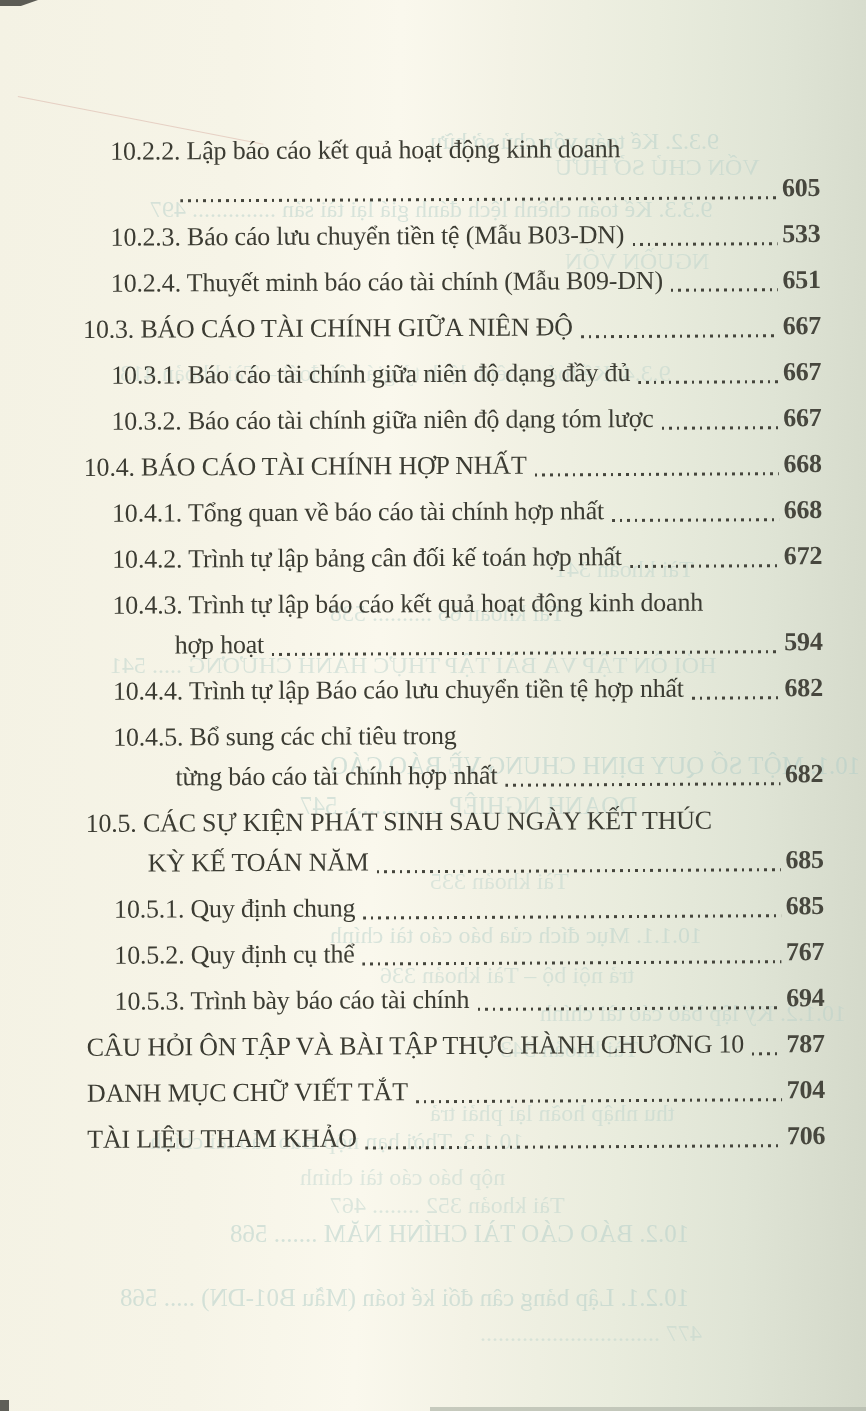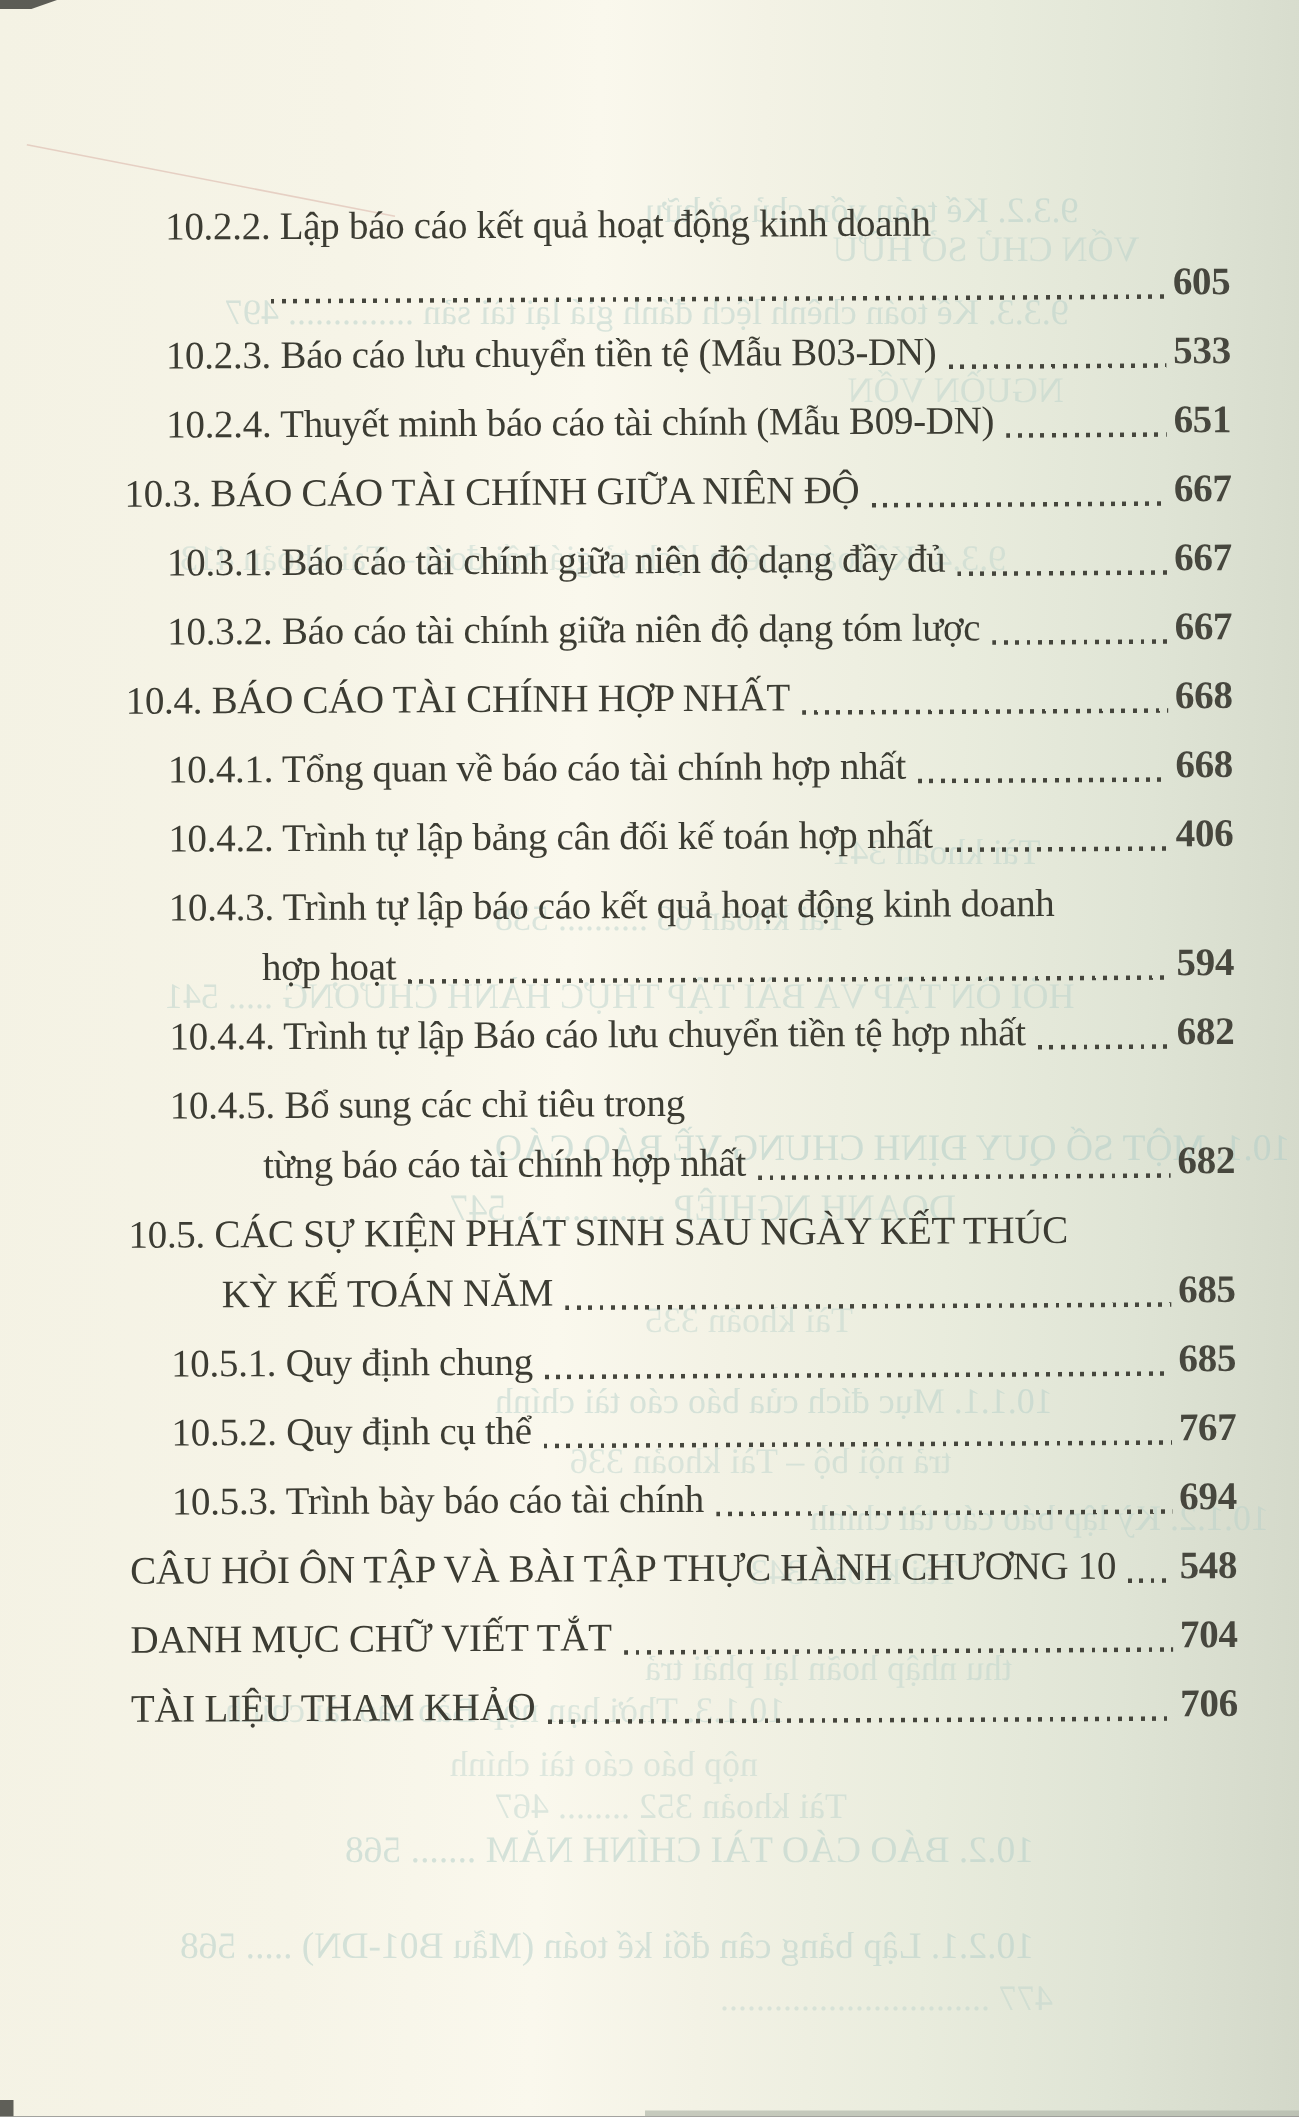--- a/index.html
+++ b/index.html
@@ -133,21 +133,21 @@
         <div class="line">
           <span class="txt">10.4.1. Tổng quan về báo cáo tài chính hợp nhất</span>
           <span class="leader"></span>
           <span class="page-num">668</span>
         </div>
       </div>
       <div class="entry level-sub">
         <div class="line">
           <span class="txt">10.4.2. Trình tự lập bảng cân đối kế toán hợp nhất</span>
           <span class="leader"></span>
-          <span class="page-num">406</span>
+          <span class="page-num">672</span>
         </div>
       </div>
       <div class="entry level-sub">
         <div class="line">
           <span class="txt">10.4.3. Trình tự lập báo cáo kết quả hoạt động kinh doanh</span>
         </div>
         <div class="line cont">
           <span class="txt">hợp hoạt</span>
           <span class="leader"></span>
           <span class="page-num">594</span>
@@ -198,21 +198,21 @@
         <div class="line">
           <span class="txt">10.5.3. Trình bày báo cáo tài chính</span>
           <span class="leader"></span>
           <span class="page-num">694</span>
         </div>
       </div>
       <div class="entry level-top">
         <div class="line">
           <span class="txt">CÂU HỎI ÔN TẬP VÀ BÀI TẬP THỰC HÀNH CHƯƠNG 10</span>
           <span class="leader"></span>
-          <span class="page-num">548</span>
+          <span class="page-num">787</span>
         </div>
       </div>
       <div class="entry level-top">
         <div class="line">
           <span class="txt">DANH MỤC CHỮ VIẾT TẮT</span>
           <span class="leader"></span>
           <span class="page-num">704</span>
         </div>
       </div>
       <div class="entry level-top">

